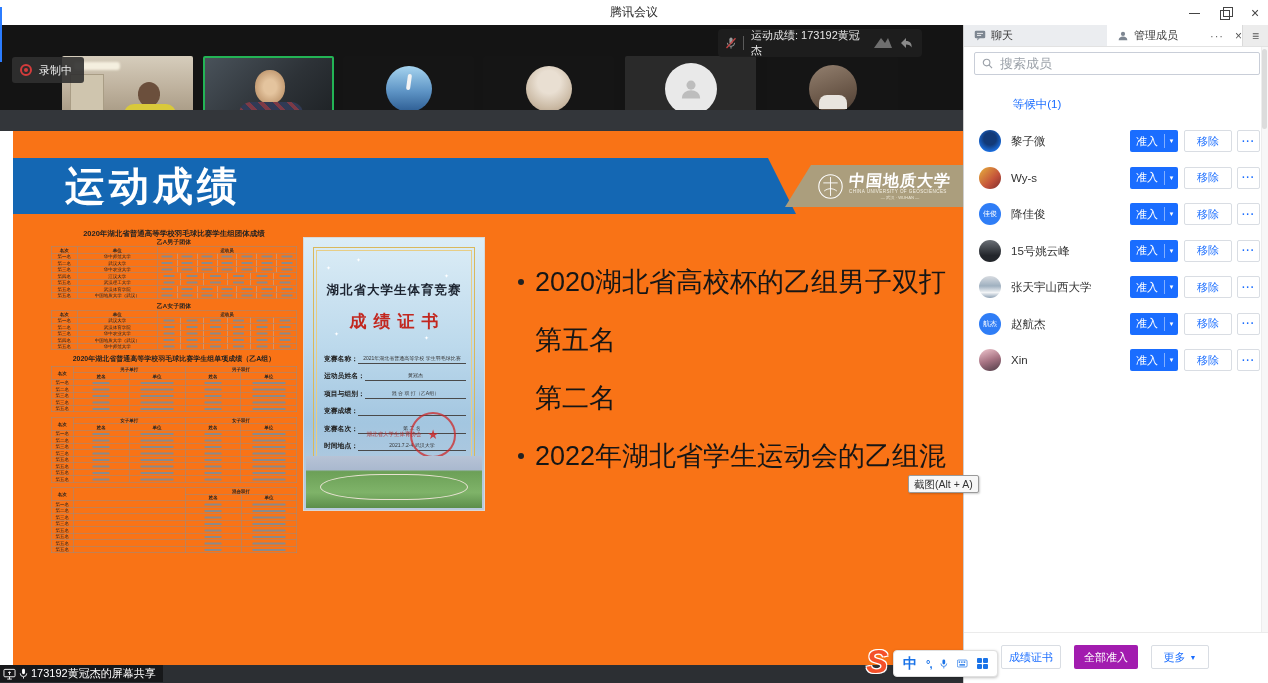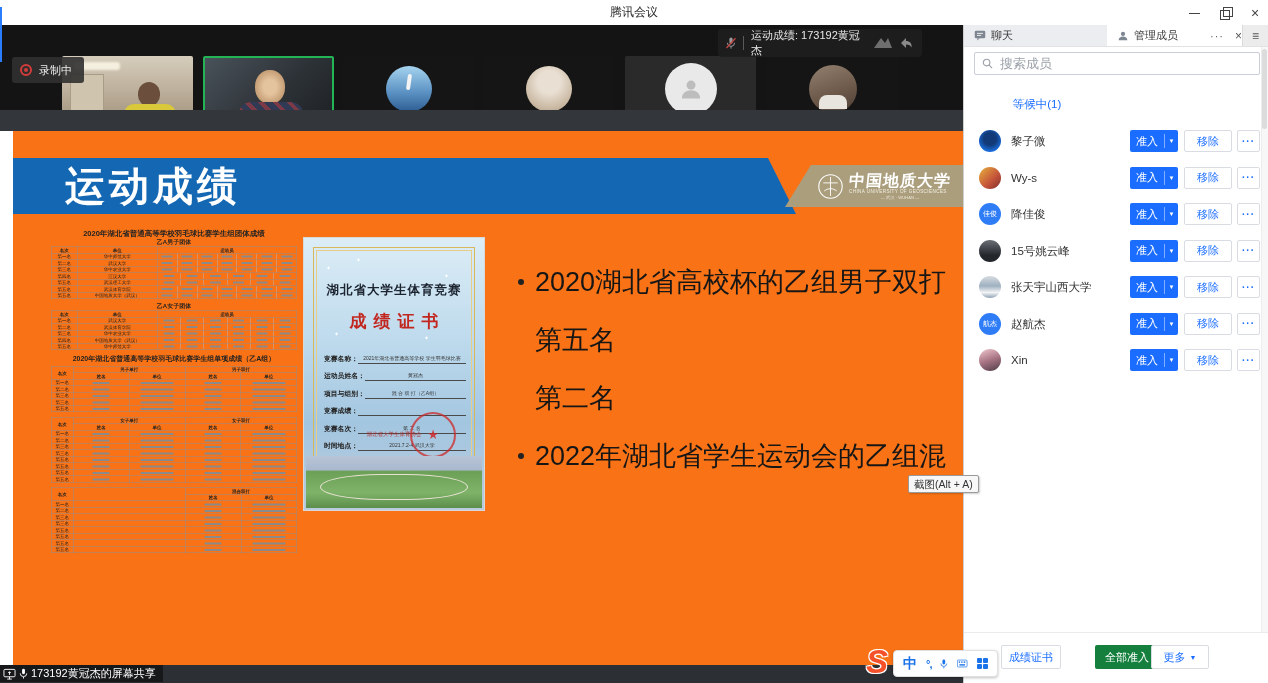--- a/index.html
+++ b/index.html
@@ -167,21 +167,21 @@
           display:flex;align-items:center;color:#fff;font-size:11px;cursor:pointer;}
   .badmit .lab{flex:1;text-align:center;}
   .badmit .arr{width:14px;height:14px;border-left:1px solid rgba(255,255,255,.45);display:flex;align-items:center;justify-content:center;font-size:6px;}
   .bremove{position:absolute;left:220px;top:7px;width:48px;height:22px;background:#fff;border:1px solid #d9dde3;border-radius:2px;
            color:#1a6dff;font-size:11px;display:flex;align-items:center;justify-content:center;cursor:pointer;}
   .bmore{position:absolute;left:273px;top:7px;width:23px;height:22px;background:#fff;border:1px solid #d9dde3;border-radius:2px;
          color:#1a6dff;font-size:10px;font-weight:bold;display:flex;align-items:center;justify-content:center;letter-spacing:1px;cursor:pointer;}
   .pfoot-sep{position:absolute;left:0;top:607px;width:100%;height:1px;background:#ebebeb;}
   .pfb{position:absolute;top:620px;height:24px;border-radius:2px;font-size:11px;display:flex;align-items:center;justify-content:center;cursor:pointer;}
   .pfb.outline{background:#fff;border:1px solid #d9dde3;color:#1a6dff;}
-  .pfb.fill{background:#15803d;color:#fff;margin-left:21px;}
+  .pfb.fill{background:#a21caf;color:#fff;}
   .pfb.removeall{left:37px;width:60px;}
   .pfb.admitall{left:110px;width:64px;}
   .pfb.moreall{left:187px;width:58px;gap:4px;}
   .scrolltrack{position:absolute;right:0;top:22px;width:7px;height:585px;background:#f7f7f7;border-left:1px solid #ededed;}
   .scrollthumb{position:absolute;right:1px;top:2px;width:5px;height:80px;background:#dcdcdc;border-radius:3px;}
 
   svg{display:block;}
 </style>
 </head>
 <body>

